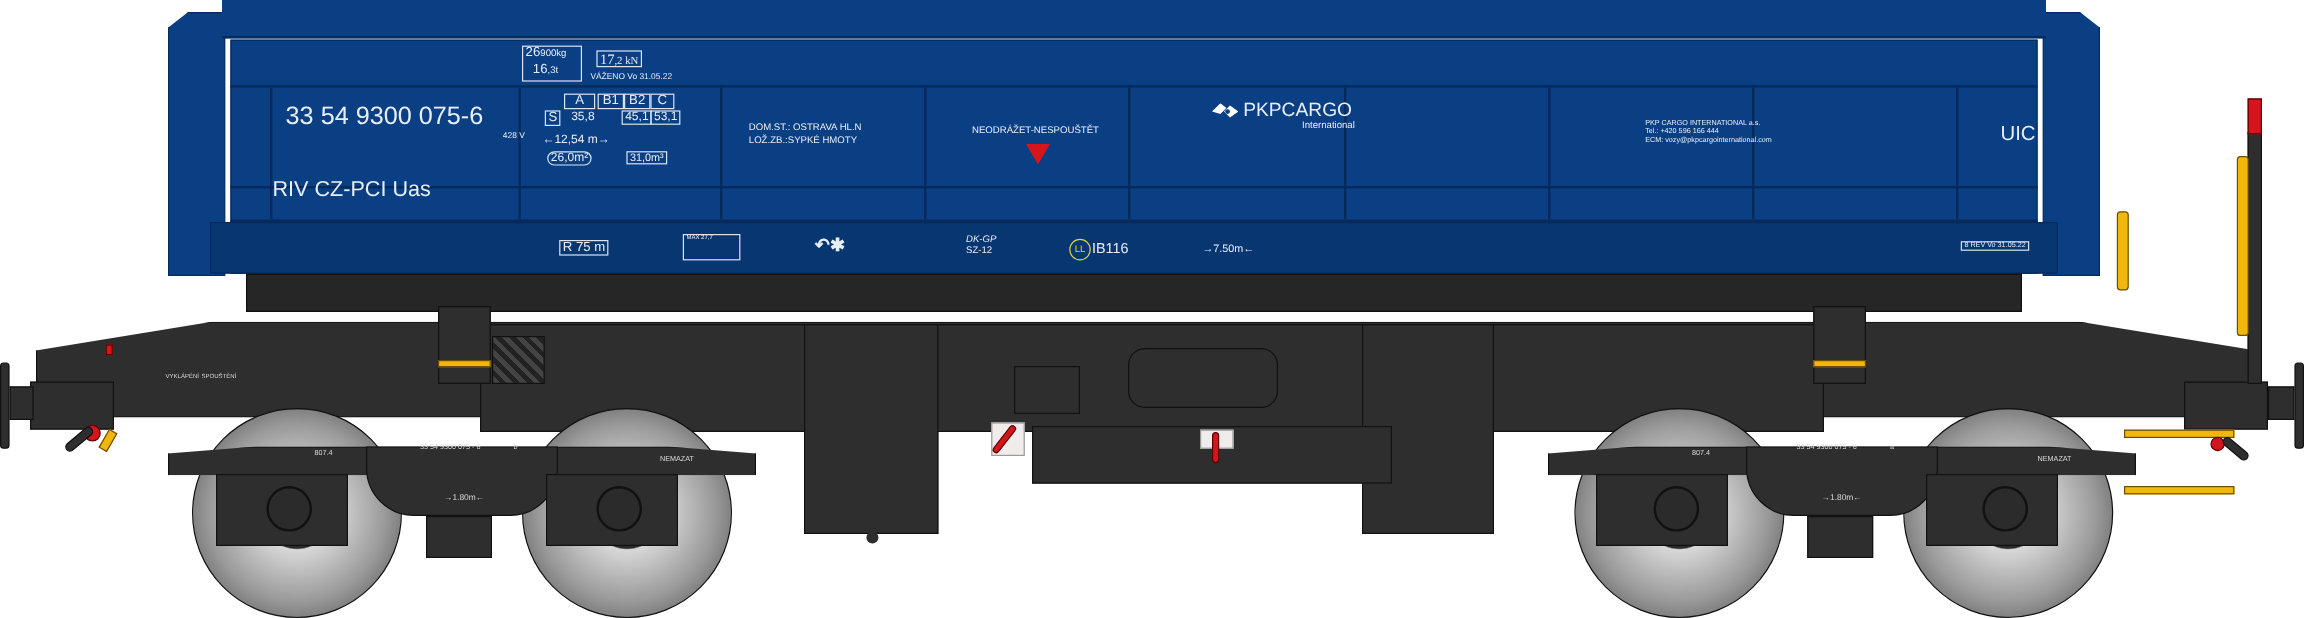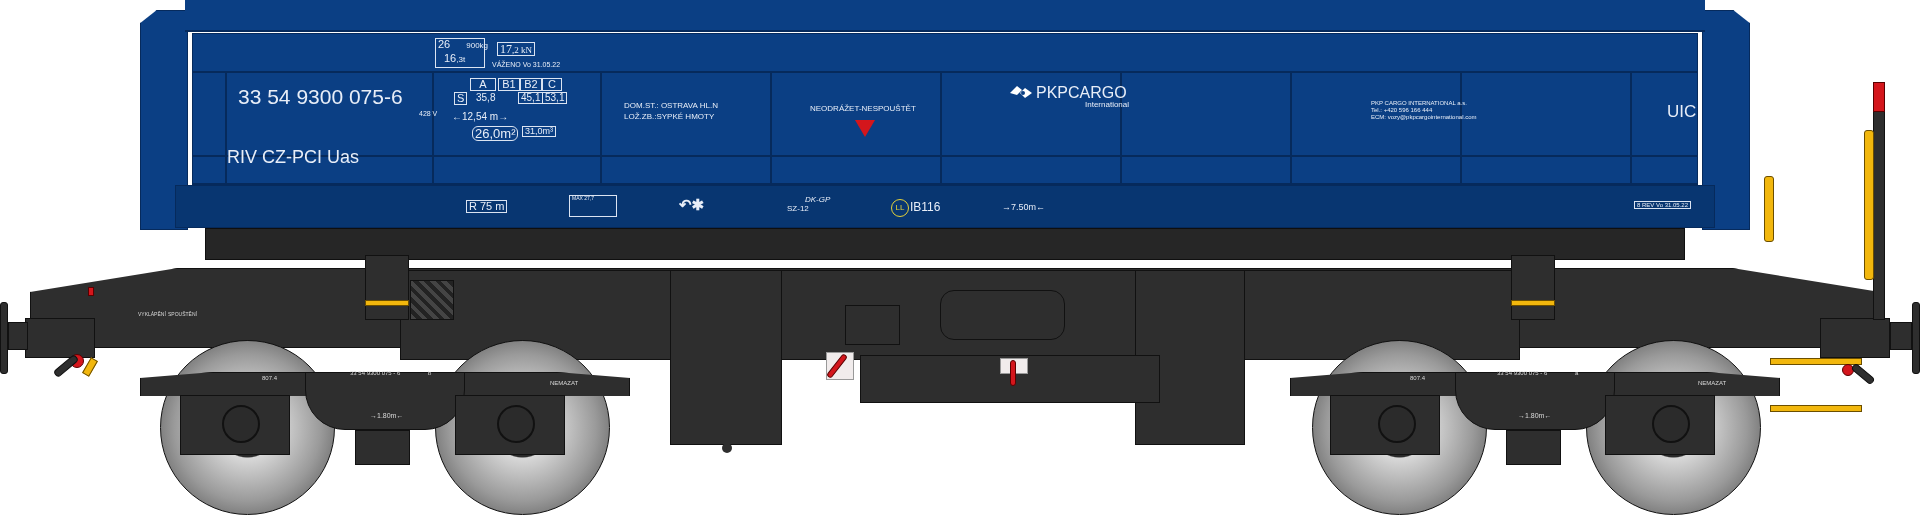--- a/index.html
+++ b/index.html
@@ -46,40 +46,40 @@
   <div class="abs" style="left:1490px;top:73px;width:2px;height:110px;background:#062a5c;"></div>
 
   <div class="abs blue-d" style="left:35px;top:185px;width:1540px;height:43px;border:1px solid #062a5c;box-sizing:border-box;"></div>
 </div>
 
 <div class="abs txt" style="left:238px;top:86px;font-size:21px;">33 54 9300 075-6</div>
 <div class="abs txt" style="left:227px;top:115px;font-size:18px;margin-top:33px;">RIV CZ-PCI Uas</div>
 <div class="abs txt" style="left:419px;top:110px;font-size:7px;">428 V</div>
 
 <div class="abs txt boxed" style="left:435px;top:38px;width:44px;height:28px;font-size:11px;">
-  <span>26</span><span style="font-size:8px;padding-left:16px;">900kg</span><br>
+  <span>26</span><span style="font-size:8px;">900kg</span><br>
   <span style="display:inline-block;margin-top:3px;padding-left:6px;">16</span><span style="font-size:8px;">,3t</span>
 </div>
 <div class="abs txt boxed" style="left:497px;top:42px;font-size:12px;font-family:Liberation Serif, serif;">
   <span>17</span><span style="font-size:9px;">,2 kN</span>
 </div>
 <div class="abs txt" style="left:492px;top:61px;font-size:7px;">VÁŽENO Vo 31.05.22</div>
 
 <div class="abs" style="left:456px;top:78px;">
   <div class="abs txt boxed" style="left:14px;top:0;width:20px;text-align:center;font-size:11px;">A</div>
   <div class="abs txt boxed" style="left:42px;top:0;width:16px;text-align:center;font-size:11px;">B1</div>
   <div class="abs txt boxed" style="left:64px;top:0;width:16px;text-align:center;font-size:11px;">B2</div>
   <div class="abs txt boxed" style="left:86px;top:0;width:14px;text-align:center;font-size:11px;">C</div>
   <div class="abs txt boxed" style="left:-2px;top:14px;font-size:11px;">S</div>
   <div class="abs txt" style="left:20px;top:15px;font-size:10px;">35,8</div>
   <div class="abs txt boxed" style="left:62px;top:14px;font-size:10px;">45,1</div>
   <div class="abs txt boxed" style="left:86px;top:14px;font-size:10px;">53,1</div>
 </div>
 <div class="abs txt" style="left:452px;top:112px;font-size:10px;">←12,54 m→</div>
-<div class="abs txt boxed" style="left:472px;top:126px;font-size:13px;border-radius:6px;">26,0m²</div>
+<div class="abs txt boxed" style="left:456px;top:126px;font-size:10px;border-radius:6px;">26,0m²</div>
 <div class="abs txt boxed" style="left:522px;top:126px;font-size:9px;">31,0m³</div>
 
 <div class="abs txt" style="left:624px;top:102px;font-size:8px;">DOM.ST.: OSTRAVA HL.N</div>
 <div class="abs txt" style="left:624px;top:113px;font-size:8px;">LOŽ.ZB.:SYPKÉ HMOTY</div>
 
 <div class="abs txt" style="left:810px;top:105px;font-size:8px;text-align:center;">NEODRÁŽET-NESPOUŠTĚT</div>
 <div class="abs" style="left:855px;top:120px;width:0;height:0;border-left:10px solid transparent;border-right:10px solid transparent;border-top:17px solid #d4161c;"></div>
 
 <div class="abs" style="left:1010px;top:86px;width:22px;height:14px;">
   <svg width="22" height="14" viewBox="0 0 22 14">
@@ -94,21 +94,21 @@
 <div class="abs txt" style="left:1371px;top:100px;font-size:6px;">PKP CARGO INTERNATIONAL a.s.</div>
 <div class="abs txt" style="left:1371px;top:107px;font-size:6px;">Tel.: +420 596 166 444</div>
 <div class="abs txt" style="left:1371px;top:114px;font-size:6px;">ECM: vozy@pkpcargointernational.com</div>
 
 <div class="abs txt" style="left:1667px;top:103px;font-size:17px;">UIC</div>
 
 <div class="abs txt boxed" style="left:466px;top:200px;font-size:11px;">R 75 m</div>
 <div class="abs txt boxed" style="left:569px;top:195px;width:42px;height:20px;font-size:5px;">MAX 27,7</div>
 <div class="abs txt" style="left:679px;top:197px;font-size:15px;font-weight:bold;">↶✱</div>
 <div class="abs txt" style="left:805px;top:196px;font-size:8px;font-style:italic;">DK-GP</div>
-<div class="abs txt" style="left:787px;top:205px;font-size:8px;">SZ-12</div>
+<div class="abs txt" style="left:805px;top:205px;font-size:8px;">SZ-12</div>
 <div class="abs txt" style="left:891px;top:199px;width:16px;height:16px;border:1px solid #e4d23a;border-radius:50%;color:#e4d23a;font-size:8px;text-align:center;line-height:16px;">LL</div>
 <div class="abs txt" style="left:910px;top:201px;font-size:12px;">IB116</div>
 <div class="abs txt" style="left:1002px;top:203px;font-size:9px;">→7.50m←</div>
 <div class="abs txt boxed" style="left:1634px;top:201px;font-size:6px;">8 REV Vo 31.05.22</div>
 
 <div class="abs blk2" style="left:205px;top:228px;width:1480px;height:32px;"></div>
 <div class="abs blk" style="left:30px;top:268px;width:1850px;height:80px;clip-path:polygon(0 30%,8% 0,92% 0,100% 30%,100% 100%,0 100%);"></div>
 <div class="abs" style="left:160px;top:262px;width:1600px;height:6px;background:#fff;"></div>
 <div class="abs blk" style="left:400px;top:270px;width:1120px;height:90px;"></div>
 

